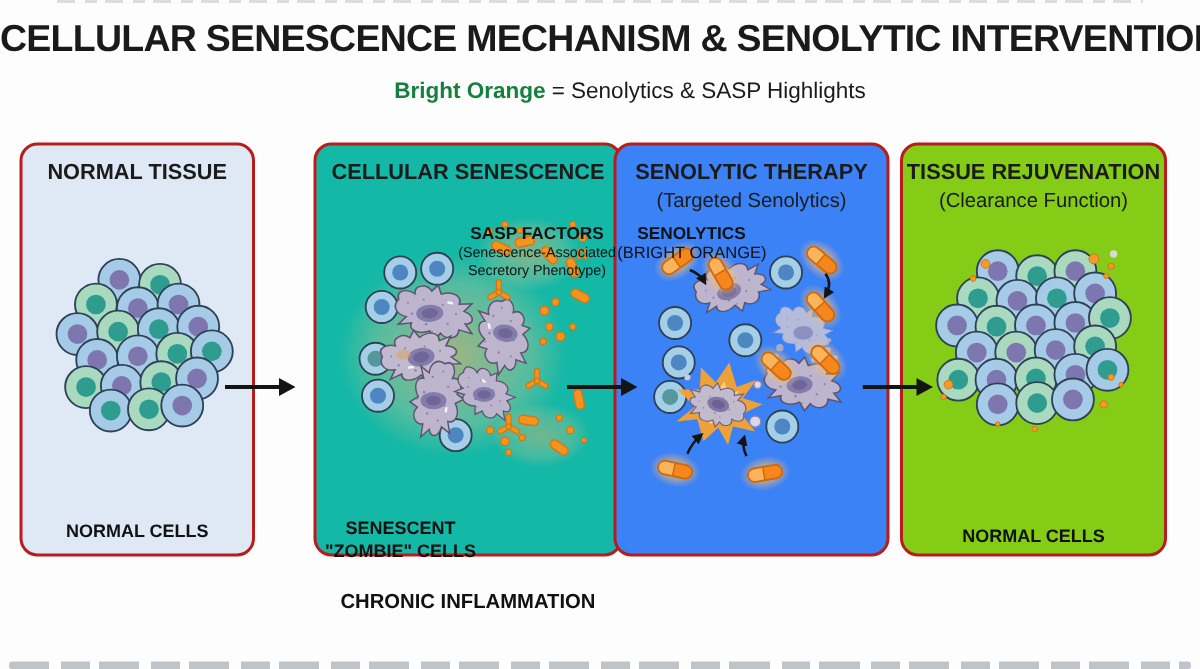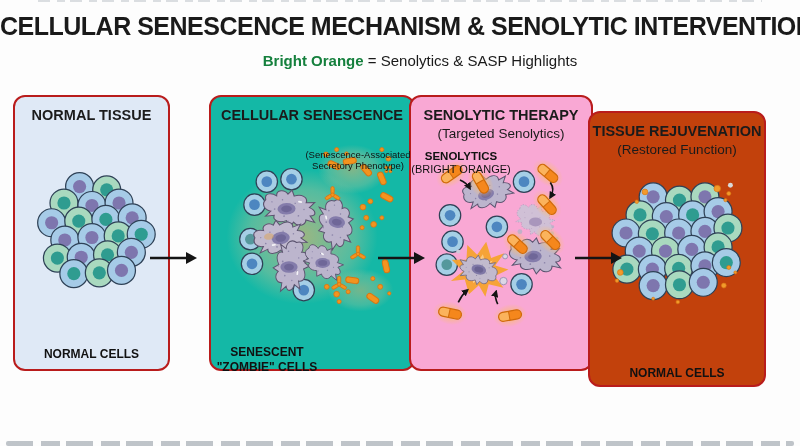--- a/index.html
+++ b/index.html
@@ -12,37 +12,37 @@
   .remnant-bottom{position:absolute;top:441px;left:6px;width:788px;height:5px;opacity:.85;border-radius:2px;
     background:repeating-linear-gradient(90deg,#b4bac0 0 27px,transparent 27px 35px,#b4bac0 35px 54px,transparent 54px 60px);}
   .main-title{position:absolute;top:12px;left:0;width:800px;text-align:center;
     font-size:25px;font-weight:bold;letter-spacing:-0.5px;color:#1a1a1a;white-space:nowrap;}
   .legend-line{position:absolute;top:52px;left:0;width:800px;text-align:center;font-size:15px;color:#1a1a1a;}
   .legend-line .hl{color:#15803d;font-weight:bold;margin-left:40px;}
   .panel{position:absolute;top:95px;height:276px;box-sizing:border-box;
     border:2px solid #b91c1c;border-radius:12px;text-decoration:underline;}
   #p1{left:13px;width:157px;background:#dfe9f6;}
   #p2{left:181px;width:206px;background:#14b8a6;margin-left:28px;}
-  #p3{left:409px;width:184px;background:#f9a8d4;}
-  #p4{left:588px;width:178px;background:#c2410c;margin-top:16px;}
+  #p3{left:409px;width:184px;background:#3b82f6;}
+  #p4{left:600px;width:178px;background:#84cc16;}
   .phead{position:absolute;top:9px;left:0;right:0;text-align:center;line-height:1.28;z-index:3;}
   .phead .t{font-size:14.5px;font-weight:bold;}
   .phead .s{font-size:13.5px;}
   .illus{position:absolute;left:0;top:0;width:100%;height:100%;z-index:1;}
   .plabel{position:absolute;z-index:3;text-align:center;font-weight:bold;font-size:12px;line-height:1.25;color:#111;}
   .lbl-normal1{top:250px;left:0;width:100%;}
   .lbl-normal4{top:253px;left:0;width:100%;}
   .lbl-sasp{top:52px;left:86px;width:122px;}
   .lbl-sasp .big{font-size:11.5px;font-weight:bold;}
   .lbl-sasp .small{font-size:9.5px;font-weight:normal;line-height:1.2;}
   .lbl-zombie{top:248px;left:0;width:112px;}
   .lbl-chronic{top:296px;left:0;width:100%;font-size:13.5px;}
   .lbl-seno{top:52px;left:0;width:100px;}
   .lbl-seno .l1{font-size:11.5px;font-weight:bold;}
-  .lbl-seno .l2{font-size:11px;font-weight:normal;}
+  .lbl-seno .l2{font-size:11px;font-weight:normal;text-align:right;}
   .flow-arrow{position:absolute;top:251px;z-index:5;}
   #fa1{left:150px;} #fa2{left:378px;} #fa3{left:575px;}
 </style>
 </head>
 <body>
 
 <svg width="0" height="0" style="position:absolute" aria-hidden="true">
   <defs>
     <radialGradient id="gO">
       <stop offset="0" stop-color="#f8ab52" stop-opacity=".95"></stop>
@@ -246,28 +246,30 @@
           <circle cx="196.5" cy="85.5" r="1.7"></circle>
           <circle cx="191.5" cy="90.5" r="1.7"></circle>
           <circle cx="196.5" cy="90.5" r="1.7"></circle>
       </g>
       <use href="#ypart" transform="translate(126,119)"></use>
       <use href="#ypart" transform="translate(157,191)"></use>
       <use href="#ypart" transform="translate(134,228)"></use>
     </g>
   </svg>
   <div class="plabel lbl-sasp">
+    <div class="big">SASP FACTORS</div>
     <div class="small">(Senescence-Associated</div>
     <div class="small">Secretory Phenotype)</div>
   </div>
   <div class="plabel lbl-zombie">
     <div>SENESCENT</div>
     <div>"ZOMBIE" CELLS</div>
   </div>
   <div class="plabel lbl-chronic">
+    <div>CHRONIC INFLAMMATION</div>
   </div>
 </div>
 
 <div class="panel" id="p3">
   <div class="phead">
     <div class="t">SENOLYTIC THERAPY</div>
     <div class="s">(Targeted Senolytics)</div>
   </div>
   <svg class="illus" viewBox="0 0 180 331">
     <g>
@@ -339,21 +341,21 @@
   </svg>
   <div class="plabel lbl-seno">
     <div class="l1">SENOLYTICS</div>
     <div class="l2">(BRIGHT ORANGE)</div>
   </div>
 </div>
 
 <div class="panel" id="p4">
   <div class="phead">
     <div class="t">TISSUE REJUVENATION</div>
-    <div class="s">(Restored Function)</div>
+    <div class="s">(Clearance Function)</div>
   </div>
   <svg class="illus" viewBox="0 0 174 331">
     <g>
       <use href="#c-bp" x="58" y="102"></use>
         <use href="#c-gt" x="90" y="106"></use>
         <use href="#c-gp" x="121" y="102"></use>
       <use href="#c-gt" x="42" y="124"></use>
         <use href="#c-bp" x="74" y="126"></use>
         <use href="#c-bt" x="106" y="124"></use>
         <use href="#c-bp" x="137" y="120"></use>

